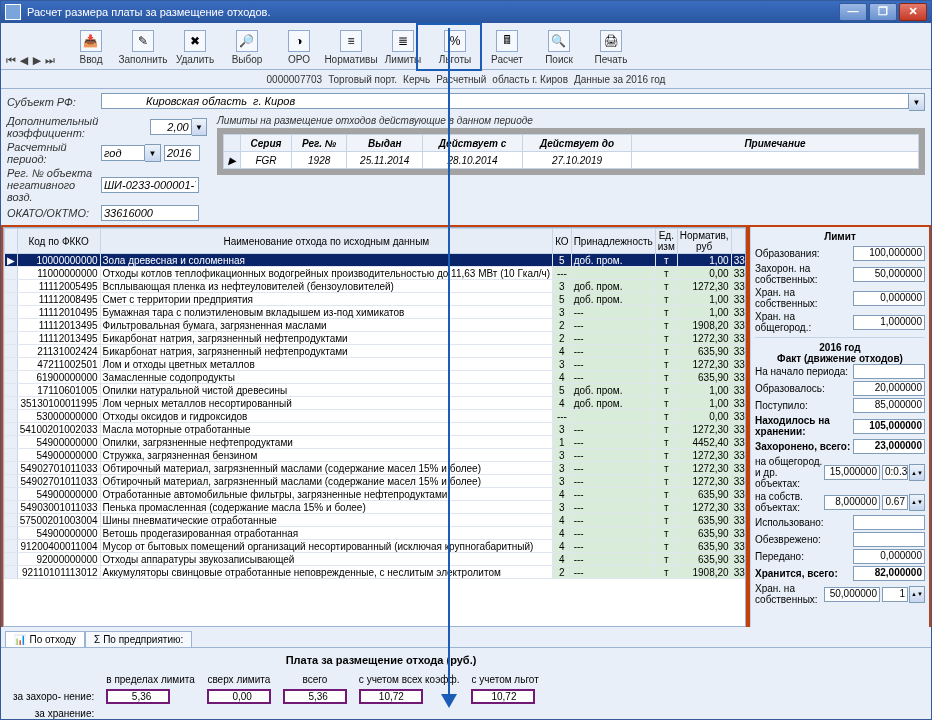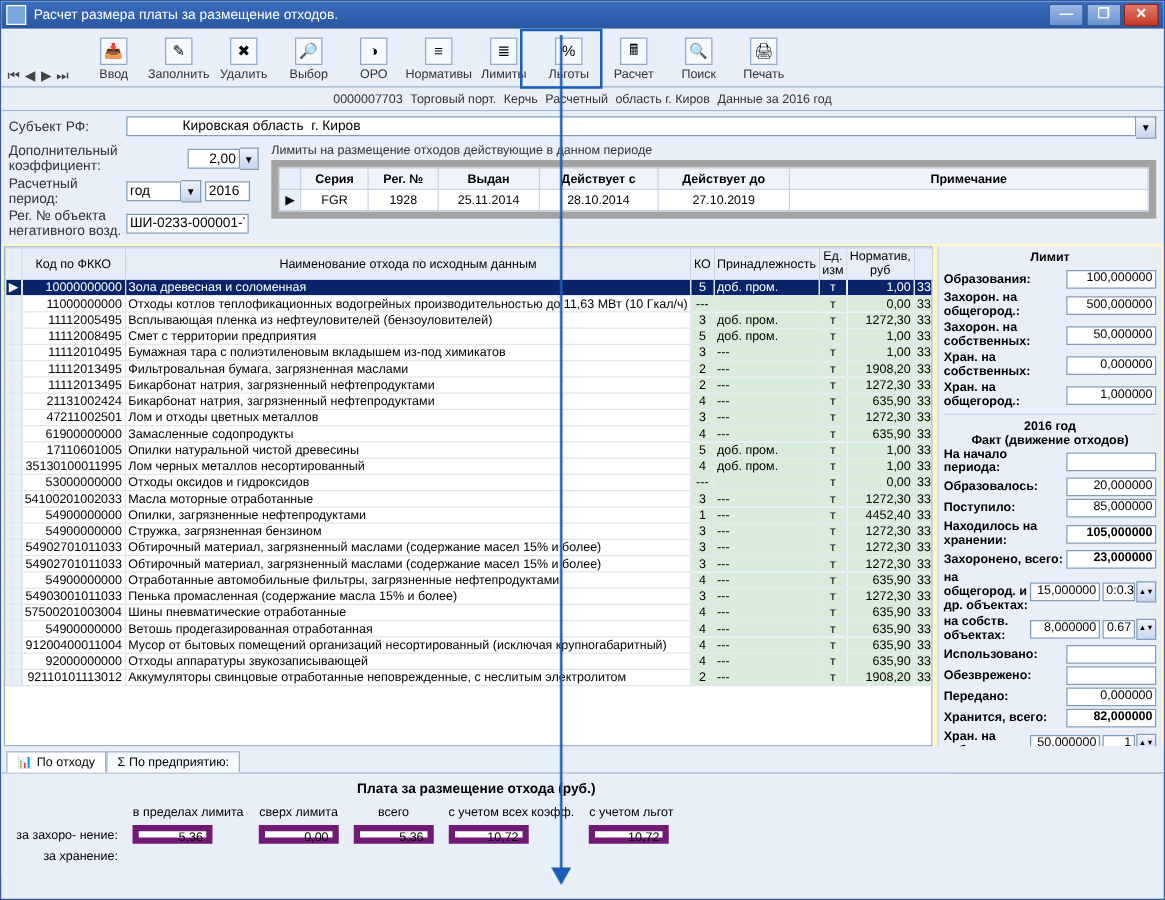--- a/index.html
+++ b/index.html
@@ -27,48 +27,48 @@
   .filters .subj-combo { flex:1; display:flex; }
   .filters .subj-combo input { flex:1;padding-left:44px; }
   .ddbtn { width:15px; height:16px; background: linear-gradient(#eef3fa,#c7d6ee); border:1px solid #7f9db9; border-left:none; display:flex; align-items:center; justify-content:center; font-size:8px; }
   .limit-panel { flex:1; }
   .limit-panel .hdr { font-size:10px; color:#333; margin-bottom:2px; }
   .limit-table { border:6px solid #a3a3a3; background:#fff; }
   .limit-table table { width:100%; border-collapse:collapse; font-size:10px; }
   .limit-table th, .limit-table td { border:1px solid #c6d4e8; padding:1px 3px; height:14px; background:#f0f4fa; text-align:center; }
   .limit-table td { background:#fff; }
   .limit-table .rowhdr { width:10px; background:#e8eff8; }
-  .main { display:flex; background:#fef9c3; height:402px; }
+  .main { display:flex; background:#c2410c; height:402px; }
   .grid-wrap { flex:1; overflow:hidden; border:1px solid #9db3d4; background:#fff; margin:2px 0 0 2px; position:relative; }
   .grid { width:100%; border-collapse:collapse; font-size:10px; }
   .grid th { background:#e6edf7; border:1px solid #c6d4e8; padding:1px 2px; font-weight:normal; position:sticky; top:0; }
   .grid td { border:1px solid #e0e6ef; padding:0 2px; height:12px; white-space:nowrap; overflow:hidden; }
   .grid tr.sel td { background:#0a246a; color:#fff; }
   .grid td.cgr { background:#d9ecd9; }
   .grid td.r { text-align:right; }
   .grid td.c { text-align:center; }
   .grid .rowmkr { width:10px; background:#e8eff8; border-right:1px solid #c6d4e8; }
   .side { width:170px; margin:2px 2px 0 4px; background:#e8eff8; border-left:1px solid #c6d4e8; padding:2px 4px; font-size:10px; overflow:hidden; }
   .side .stitle { text-align:center; font-weight:bold; margin:2px 0 4px; }
   .side .sr { display:flex; align-items:center; margin-bottom:2px; }
-  .side .sl { flex:1;font-weight:bold; }
+  .side .sl { flex:1; }
   .side .sv { width:72px; background:#fff; border:1px solid #7f9db9; height:15px; text-align:right; padding:0 2px; box-sizing:border-box; }
   .side .mini { width:26px; background:#fff; border:1px solid #7f9db9; height:15px; margin-left:2px; text-align:right; padding:0 2px; box-sizing:border-box; }
   .side .upd { width:14px; height:15px; border:1px solid #7f9db9; background:linear-gradient(#eef3fa,#c7d6ee); display:flex; flex-direction:column; align-items:center; justify-content:center; font-size:6px; margin-left:1px; }
   .side hr { border:none; border-top:1px solid #c6d4e8; margin:4px 0; }
   .side .yr { text-align:center; font-weight:bold; }
   .tabs { background:#e8eff8; padding:4px 4px 0; display:flex; gap:0; border-bottom:1px solid #9db3d4; }
   .tab { border:1px solid #9db3d4; border-bottom:none; padding:2px 8px; background:#f5f8fc; font-size:10px; display:flex; align-items:center; gap:3px; }
   .tab.active { background:#fff; }
   .payment { background:#e8eff8; padding:6px; }
   .payment .ptitle { text-align:center; font-weight:bold; margin-bottom:6px; }
   .payment table { border-collapse:collapse; font-size:10px; }
   .payment th { font-weight:normal; text-align:center; padding:2px 6px; }
   .payment td { padding:2px 6px; }
-  .payment .val { background:#fff; border:5px solid #701a75; width:64px; height:15px; display:inline-block; text-align:right; padding:0 3px; box-sizing:border-box; }
+  .payment .val { background:#fff; border:2px solid #701a75; width:64px; height:15px; display:inline-block; text-align:right; padding:0 17px; box-sizing:border-box; }
   .vline { position:absolute; width:2px; background:#1b5db6; top:0; z-index:50; pointer-events:none; }
   .arrowhead { position:absolute; left:-7px; bottom:-2px; width:0; height:0; border-left:8px solid transparent; border-right:8px solid transparent; border-top:14px solid #1b5db6; }
   .wrapper { position:relative; width:932px; height:720px; overflow:hidden; background:#e8eff8; border:1px solid #355a9a; box-sizing:border-box; }
 </style>
 </head>
 <body>
 
 <div class="wrapper">
 
   <div class="titlebar">
@@ -139,21 +139,21 @@
   <div class="infobar">
     <span>0000007703</span>
     <span>Торговый порт.</span>
     <span>Керчь</span>
     <span>Расчетный</span>
     <span>область  г. Киров</span>
     <span>Данные за 2016 год</span>
   </div>
 
   <div class="filters">
-    <div style="width:100%;">
+    <div style="width:100%;font-style:italic;">
       <div class="subj-row">
         <div class="lbl">Субъект РФ:</div>
         <div class="subj-combo">
           <input value="Кировская область  г. Киров" style="">
           <div class="ddbtn">▼</div>
         </div>
       </div>
       <div style="display:flex; gap:10px;">
         <div class="left">
           <div class="row">
@@ -163,20 +163,24 @@
           </div>
           <div class="row">
             <div class="lbl">Расчетный период:</div>
             <input style="width: 44px;" value="год">
             <div class="ddbtn">▼</div>
             <input style="width: 36px; margin-left: 3px;" value="2016">
           </div>
           <div class="row">
             <div class="lbl" style="width:94px;">Рег. № объекта негативного возд.</div>
             <input style="width: 98px;" value="ШИ-0233-000001-Т">
+          </div>
+          <div class="row">
+            <div class="lbl">ОКАТО/ОКТМО:</div>
+            <input style="width: 98px;" value="33616000">
           </div>
         </div>
         <div class="limit-panel">
           <div class="hdr">Лимиты на размещение отходов действующие в данном периоде</div>
           <div class="limit-table">
             <table>
               <tbody>
                   <tr>
                 <th class="rowhdr"></th>
                 <th>Серия</th>
@@ -474,24 +478,20 @@
       </table>
     </div>
 
     <div class="side">
       <div class="stitle">Лимит</div>
       <div class="sr">
           <div class="sl">Образования:</div>
           <div class="sv">100,000000</div>
         </div>
       <div class="sr">
-          <div class="sl">Захорон. на общегород.:</div>
-          <div class="sv">500,000000</div>
-        </div>
-      <div class="sr">
           <div class="sl">Захорон. на собственных:</div>
           <div class="sv">50,000000</div>
         </div>
       <div class="sr">
           <div class="sl">Хран. на собственных:</div>
           <div class="sv">0,000000</div>
         </div>
       <div class="sr">
           <div class="sl">Хран. на общегород.:</div>
           <div class="sv">1,000000</div>

